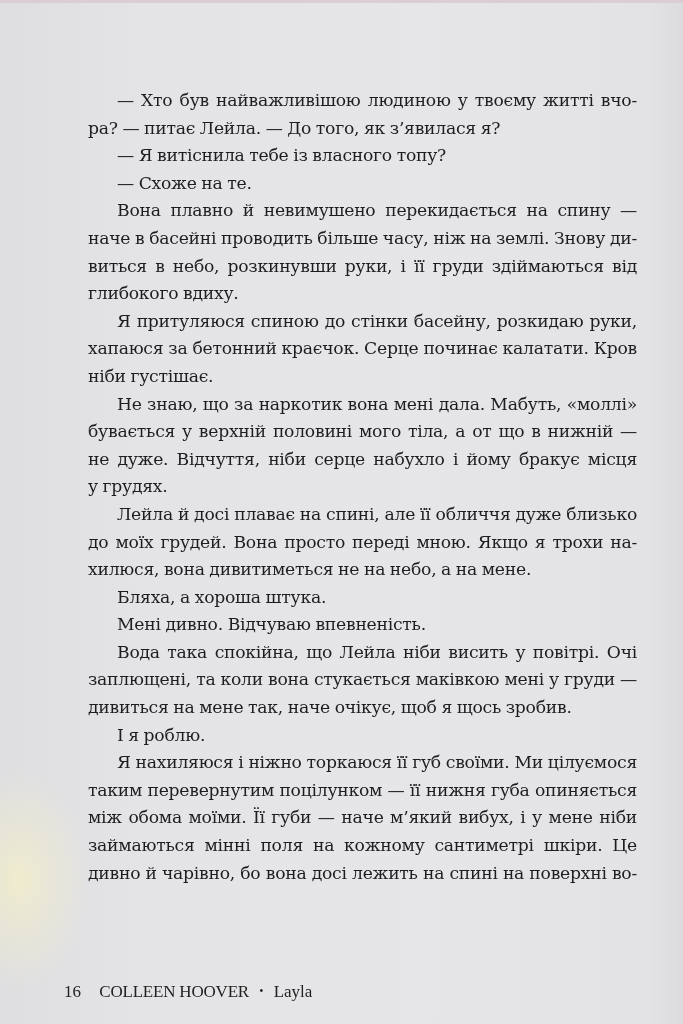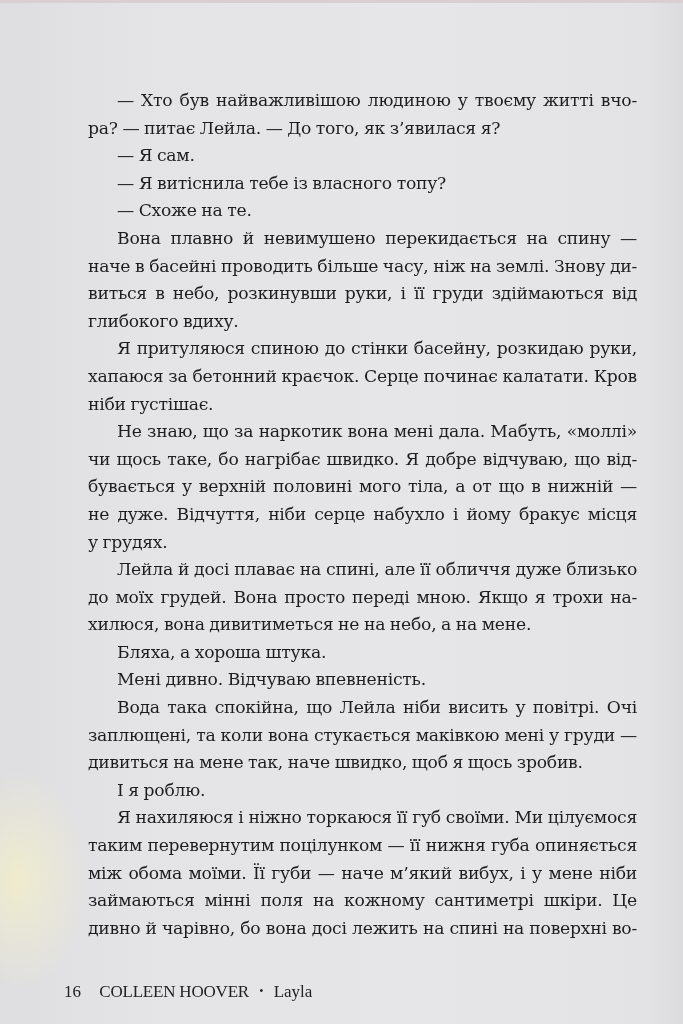--- a/index.html
+++ b/index.html
@@ -79,43 +79,41 @@
       vertical-align: 2px;
     }
   </style>
 </head>
 <body>
 
 <div class="page">
   <div class="text-block" id="text-block">
       <div class="line indent" style="white-space: normal; overflow: hidden;"><span>— Хто був найважливішою людиною у твоєму житті вчо-</span></div>
       <div class="line last"><span>ра? — питає Лейла. — До того, як з’явилася я?</span></div>
-      <div class="line indent last"><span>— Я сам.</span></div>
       <div class="line indent last"><span>— Я витіснила тебе із власного топу?</span></div>
       <div class="line indent last"><span>— Схоже на те.</span></div>
       <div class="line indent" style="white-space: normal; overflow: hidden;"><span>Вона плавно й невимушено перекидається на спину — так,</span></div>
       <div class="line" style="white-space: normal; overflow: hidden;"><span>наче в басейні проводить більше часу, ніж на землі. Знову ди-</span></div>
       <div class="line" style="white-space: normal; overflow: hidden;"><span>виться в небо, розкинувши руки, і її груди здіймаються від</span></div>
       <div class="line last"><span>глибокого вдиху.</span></div>
       <div class="line indent" style="white-space: normal; overflow: hidden;"><span>Я притуляюся спиною до стінки басейну, розкидаю руки,</span></div>
       <div class="line" style="white-space: normal; overflow: hidden;"><span>хапаюся за бетонний краєчок. Серце починає калатати. Кров</span></div>
       <div class="line last"><span>ніби густішає.</span></div>
       <div class="line indent" style="white-space: normal; overflow: hidden;"><span>Не знаю, що за наркотик вона мені дала. Мабуть, «моллі»</span></div>
-      <div class="line" style="white-space: normal; overflow: hidden;"><span>чи щось таке, бо нагрібає швидко. Я добре відчуваю, що від-</span></div>
       <div class="line" style="white-space: normal; overflow: hidden;"><span>бувається у верхній половині мого тіла, а от що в нижній —</span></div>
       <div class="line" style="white-space: normal; overflow: hidden;"><span>не дуже. Відчуття, ніби серце набухло і йому бракує місця</span></div>
       <div class="line last"><span>у грудях.</span></div>
       <div class="line indent" style="white-space: normal; overflow: hidden;"><span>Лейла й досі плаває на спині, але її обличчя дуже близько</span></div>
       <div class="line" style="white-space: normal; overflow: hidden;"><span>до моїх грудей. Вона просто переді мною. Якщо я трохи на-</span></div>
       <div class="line last"><span>хилюся, вона дивитиметься не на небо, а на мене.</span></div>
       <div class="line indent last"><span class="it">Бляха,</span><span> а хороша штука.</span></div>
       <div class="line indent last"><span>Мені дивно. Відчуваю впевненість.</span></div>
       <div class="line indent" style="white-space: normal; overflow: hidden;"><span>Вода така спокійна, що Лейла ніби висить у повітрі. Очі</span></div>
       <div class="line" style="white-space: normal; overflow: hidden;"><span>заплющені, та коли вона стукається маківкою мені у груди —</span></div>
-      <div class="line last"><span>дивиться на мене так, наче швидко, щоб я щось зробив.</span></div>
+      <div class="line last"><span>дивиться на мене так, наче очікує, щоб я щось зробив.</span></div>
       <div class="line indent last"><span>І я роблю.</span></div>
       <div class="line indent" style="white-space: normal; overflow: hidden;"><span>Я нахиляюся і ніжно торкаюся її губ своїми. Ми цілуємося</span></div>
       <div class="line" style="white-space: normal; overflow: hidden;"><span>таким перевернутим поцілунком — її нижня губа опиняється</span></div>
       <div class="line" style="white-space: normal; overflow: hidden;"><span>між обома моїми. Її губи — наче м’який вибух, і у мене ніби</span></div>
       <div class="line" style="white-space: normal; overflow: hidden;"><span>займаються мінні поля на кожному сантиметрі шкіри. Це</span></div>
       <div class="line" style="white-space: normal; overflow: hidden;"><span>дивно й чарівно, бо вона досі лежить на спині на поверхні во-</span></div>
     </div>
 
   <div class="footer">
     <span class="page-num">16</span>

